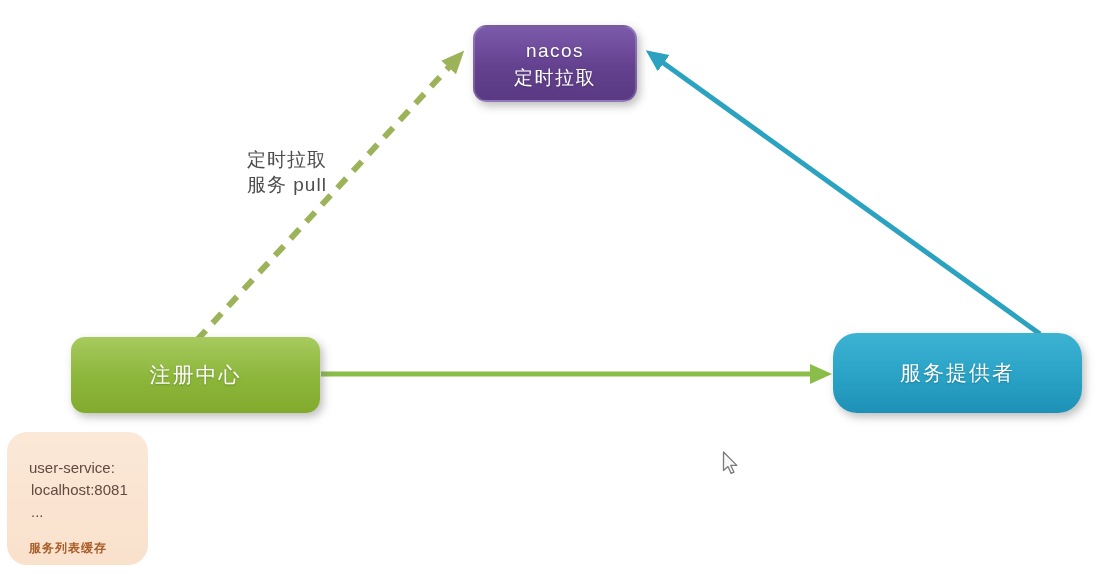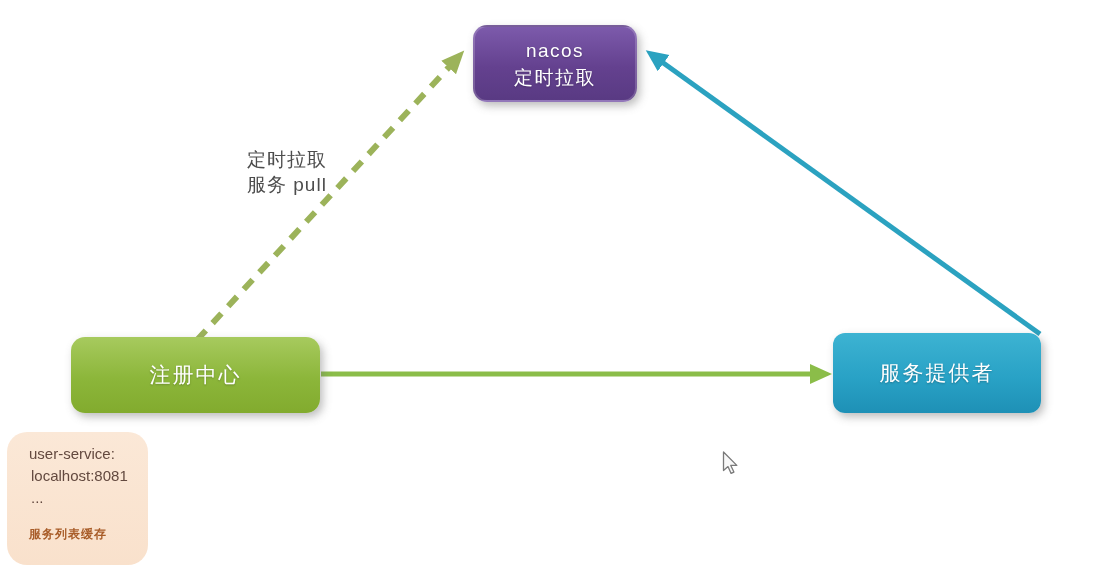--- a/index.html
+++ b/index.html
@@ -56,36 +56,36 @@
     letter-spacing: 1.5px;
   }
   .node-consumer {
     left: 71px; top: 337px;
     width: 249px; height: 76px;
     border-radius: 14px;
     background: linear-gradient(180deg, #a7ca5e 0%, #8cb63a 55%, #82ab2e 100%);
   }
   .node-provider {
     left: 833px; top: 333px;
-    width: 208px; height: 80px;
-    border-radius: 12px;
+    width: 249px; height: 80px;
+    border-radius: 24px;
     background: linear-gradient(180deg, #3db3d2 0%, #29a2c6 55%, #1e90b6 100%);
   }
   .node-cache {
     left: 7px; top: 432px;
     width: 141px; height: 133px;
     border-radius: 20px;
     background: linear-gradient(180deg, #fbe8d7 0%, #f9e1cc 100%);
     box-shadow: none;
     color: #63493f;
     text-shadow: none;
     align-items: flex-start;
     justify-content: flex-start;
     box-sizing: border-box;
-    padding: 11px 10px 12px 22px;
+    padding: 25px 10px 12px 22px;
   }
   .cache-line {
     display: block;
     font-size: 15px;
     line-height: 22px;
     color: #63493f;
   }
   .cache-indent { margin-left: 2px; }
   .cache-title {
     margin-top: 14px;

